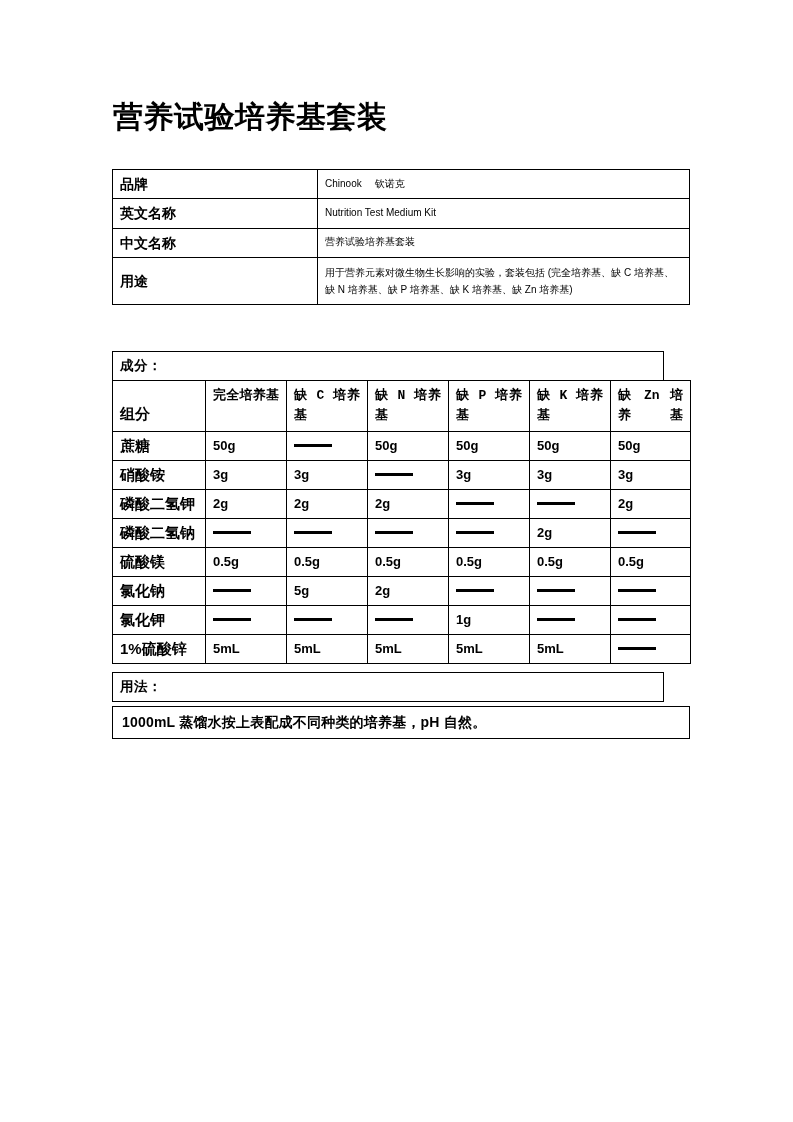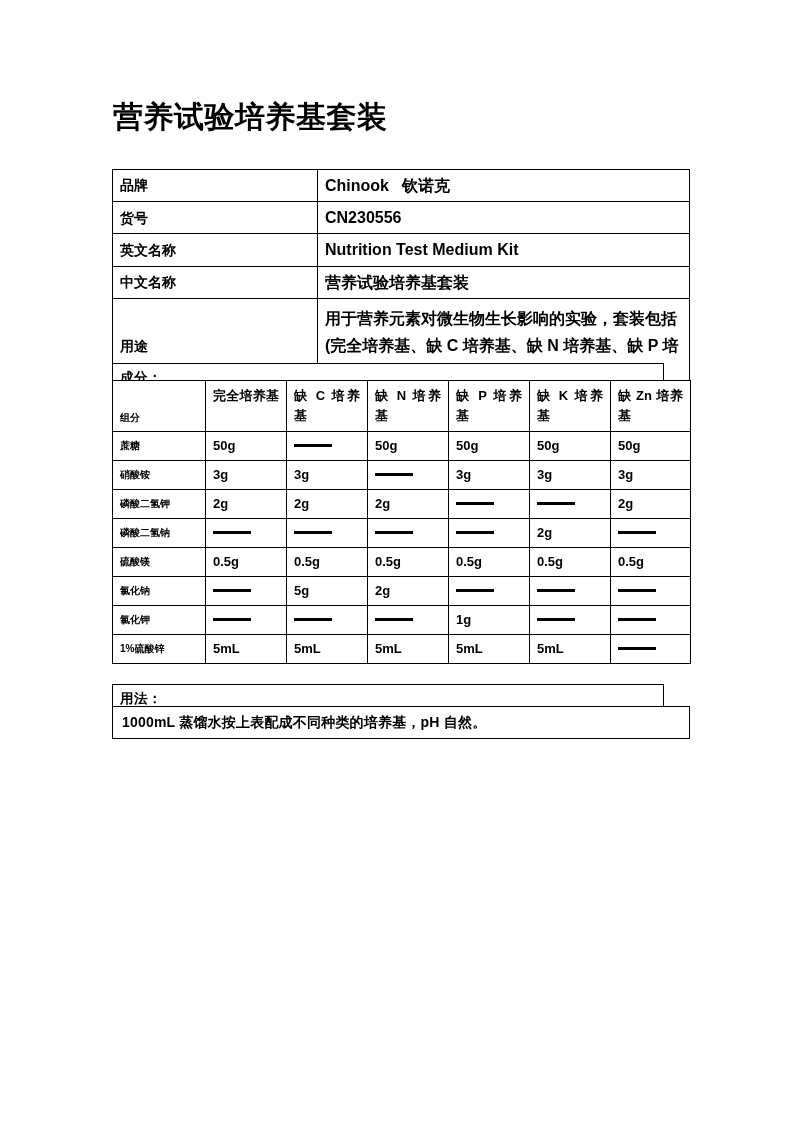--- a/index.html
+++ b/index.html
@@ -55,38 +55,37 @@
     top: 169px;
     width: 578px;
     padding-left: 48px;
   }
   #info-table td.label {
     width: 190px;
     font-size: 14px;
     font-weight: 700;
   }
   #info-table td.value {
-    font-size: 16px;
-    font-weight: 700;
+    font-size: 10px;
+    font-weight: 400;
   }
   #info-table tr.purpose-row td {
     line-height: 1.72;
   }
   #info-table tr.purpose-row td.value {
     padding-top: 6px;
     padding-bottom: 6px;
   }
   .brand-gap { display: inline-block; width: 13px; }
 
   
   #comp-table, #usage-table {
     position: absolute;
     left: 112px;
     width: 552px;
-    margin-top: 12px;
   }
   #comp-table { top: 351px; }
   #usage-table { top: 672px; }
 
   td.section-band {
     font-size: 17px;
     font-weight: 700;
     padding: 7px 9px 8px 9px;
     letter-spacing: 0.5px;
   }
@@ -99,31 +98,32 @@
     width: 578px;
   }
   #comp-grid td {
     font-size: 13px;
     font-weight: 700;
     padding: 3px 7px;
     height: 22px;
   }
   #comp-grid td.rowhead {
     width: 93px;
-    font-size: 10px;
+    font-size: 15px;
   }
   #comp-grid thead td {
     vertical-align: top;
     line-height: 1.55;
     padding-top: 5px;
     padding-bottom: 5px;
   }
   #comp-grid thead td.colhead {
     text-align: justify;
     text-align-last: justify;
+    font-family: Liberation Mono, monospace;
   }
   #comp-grid thead td.rowhead {
     vertical-align: bottom;
     text-align: left;
     text-align-last: left;
     padding-bottom: 6px;
   }
   .dash {
     display: inline-block;
     width: 38px;
@@ -155,24 +155,20 @@
 
   <div class="doc-title">营养试验培养基套装</div>
 
   <table id="info-table" class="doc-table">
     <tbody>
       <tr>
         <td class="label">品牌</td>
         <td class="value"><span>Chinook</span><span class="brand-gap"></span><span>钦诺克</span></td>
       </tr>
       <tr>
-        <td class="label">货号</td>
-        <td class="value">CN230556</td>
-      </tr>
-      <tr>
         <td class="label">英文名称</td>
         <td class="value">Nutrition Test Medium Kit</td>
       </tr>
       <tr>
         <td class="label">中文名称</td>
         <td class="value">营养试验培养基套装</td>
       </tr>
       <tr class="purpose-row">
         <td class="label">用途</td>
         <td class="value">用于营养元素对微生物生长影响的实验，套装包括 (完全培养基、缺 C 培养基、缺 N 培养基、缺 P 培养基、缺 K 培养基、缺 Zn 培养基)</td>

